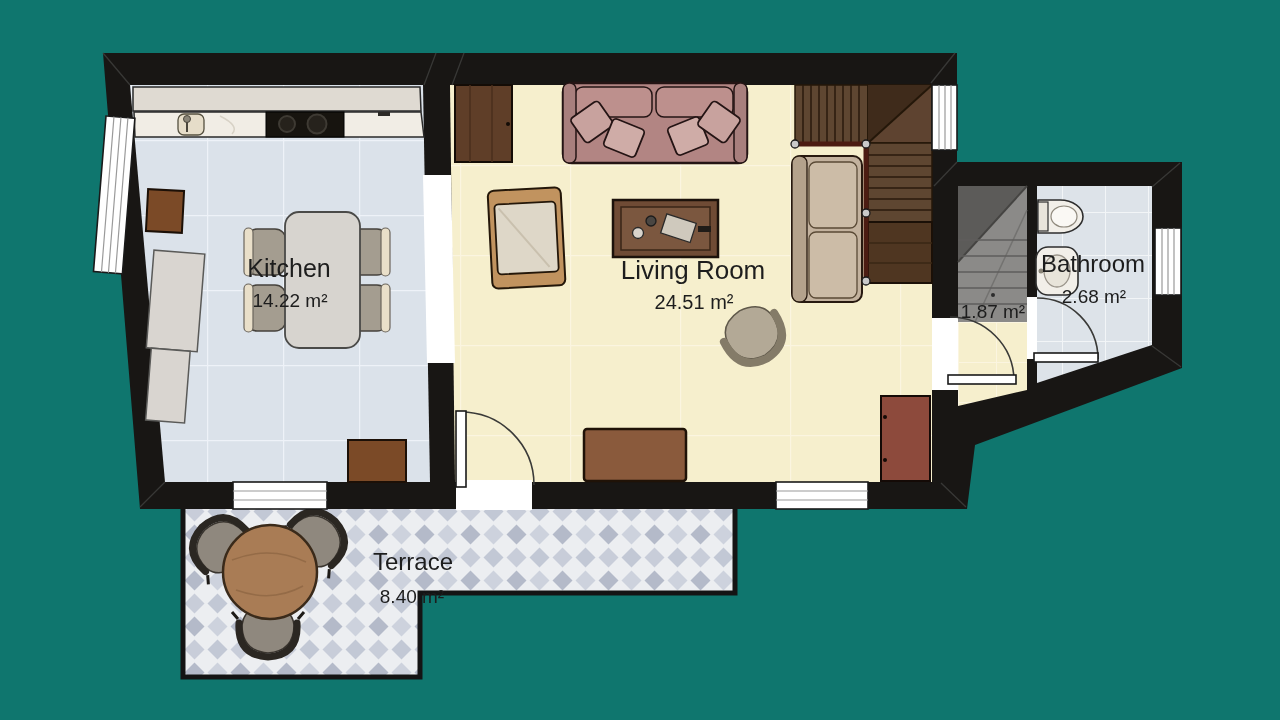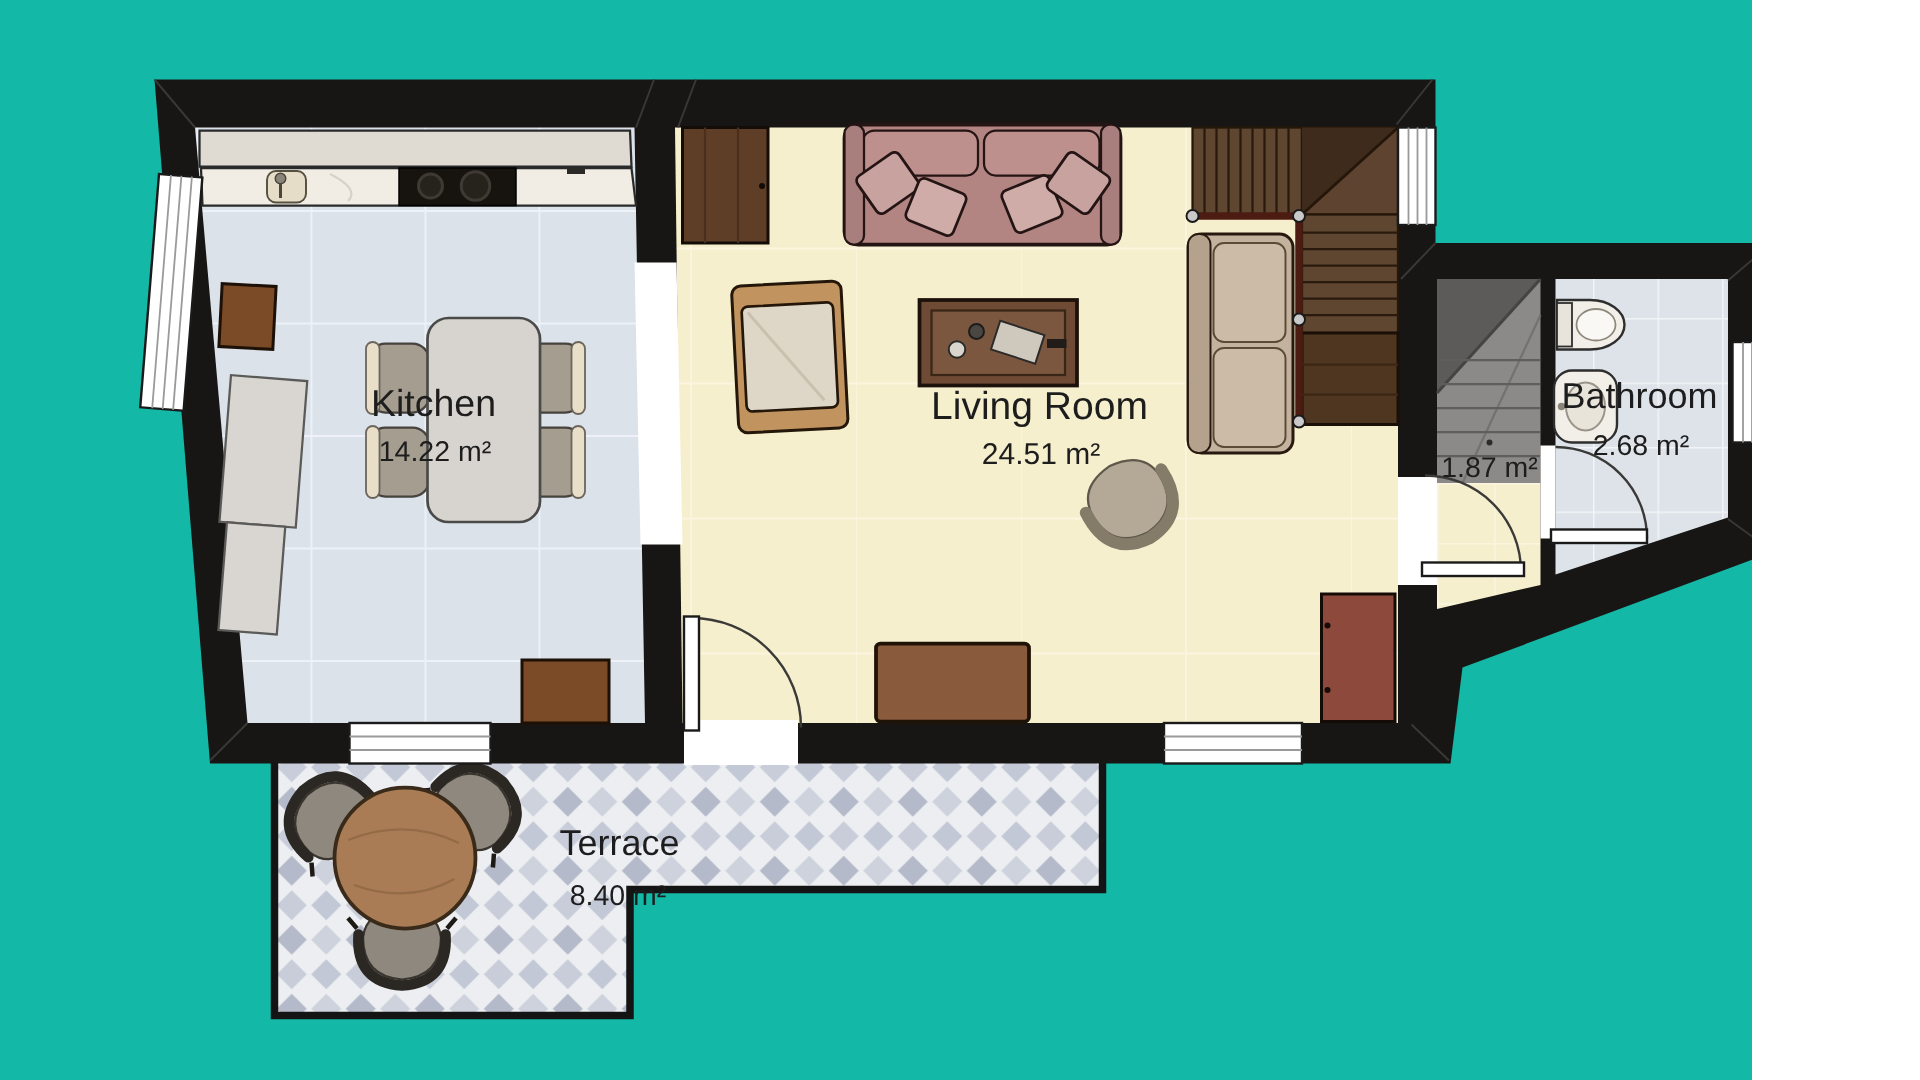--- a/index.html
+++ b/index.html
@@ -1,16 +1,16 @@
 <!DOCTYPE html>
 <html><head>
 <meta charset="utf-8">
 <style>
   html,body{margin:0;padding:0;background:#ffffff;}
-  .stage{position:relative;width:1168px;height:720px;background:#14b8a6;overflow:hidden;
+  .stage{position:relative;width:1280px;height:720px;background:#0f766e;overflow:hidden;
          font-family:"Liberation Sans","DejaVu Sans",sans-serif;}
   svg{position:absolute;left:0;top:0;}
   text{fill:#1d1d1d;font-family:"Liberation Sans","DejaVu Sans",sans-serif;}
   .room-name{font-size:25px;}
   .room-name-sm{font-size:24px;}
   .room-area{font-size:19px;}
 </style>
 </head>
 <body>
 

